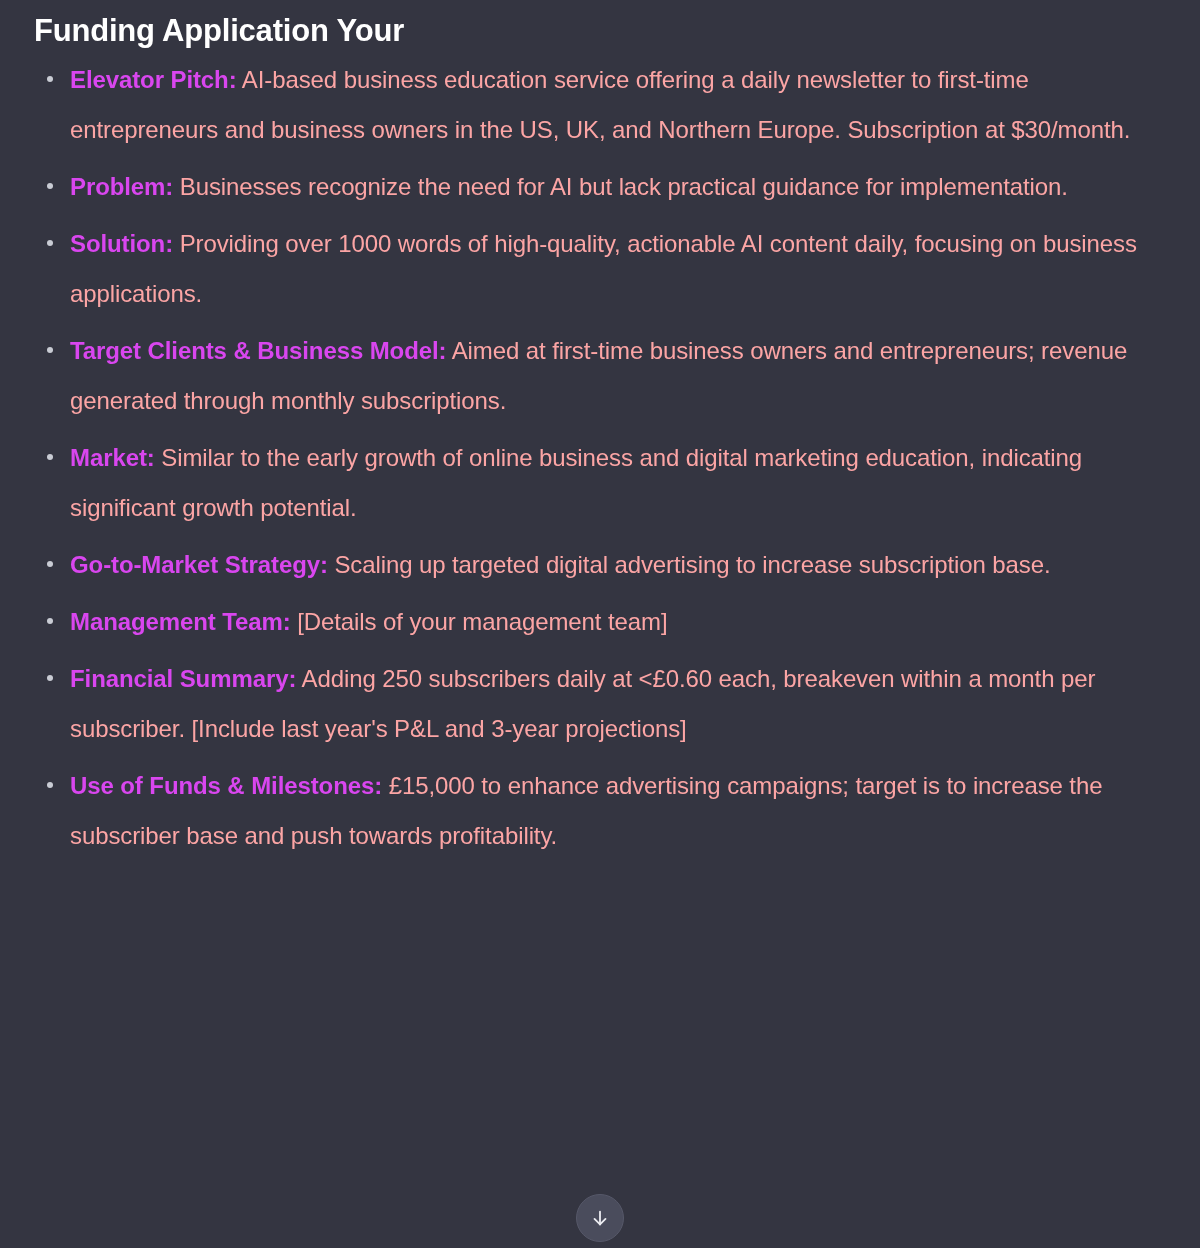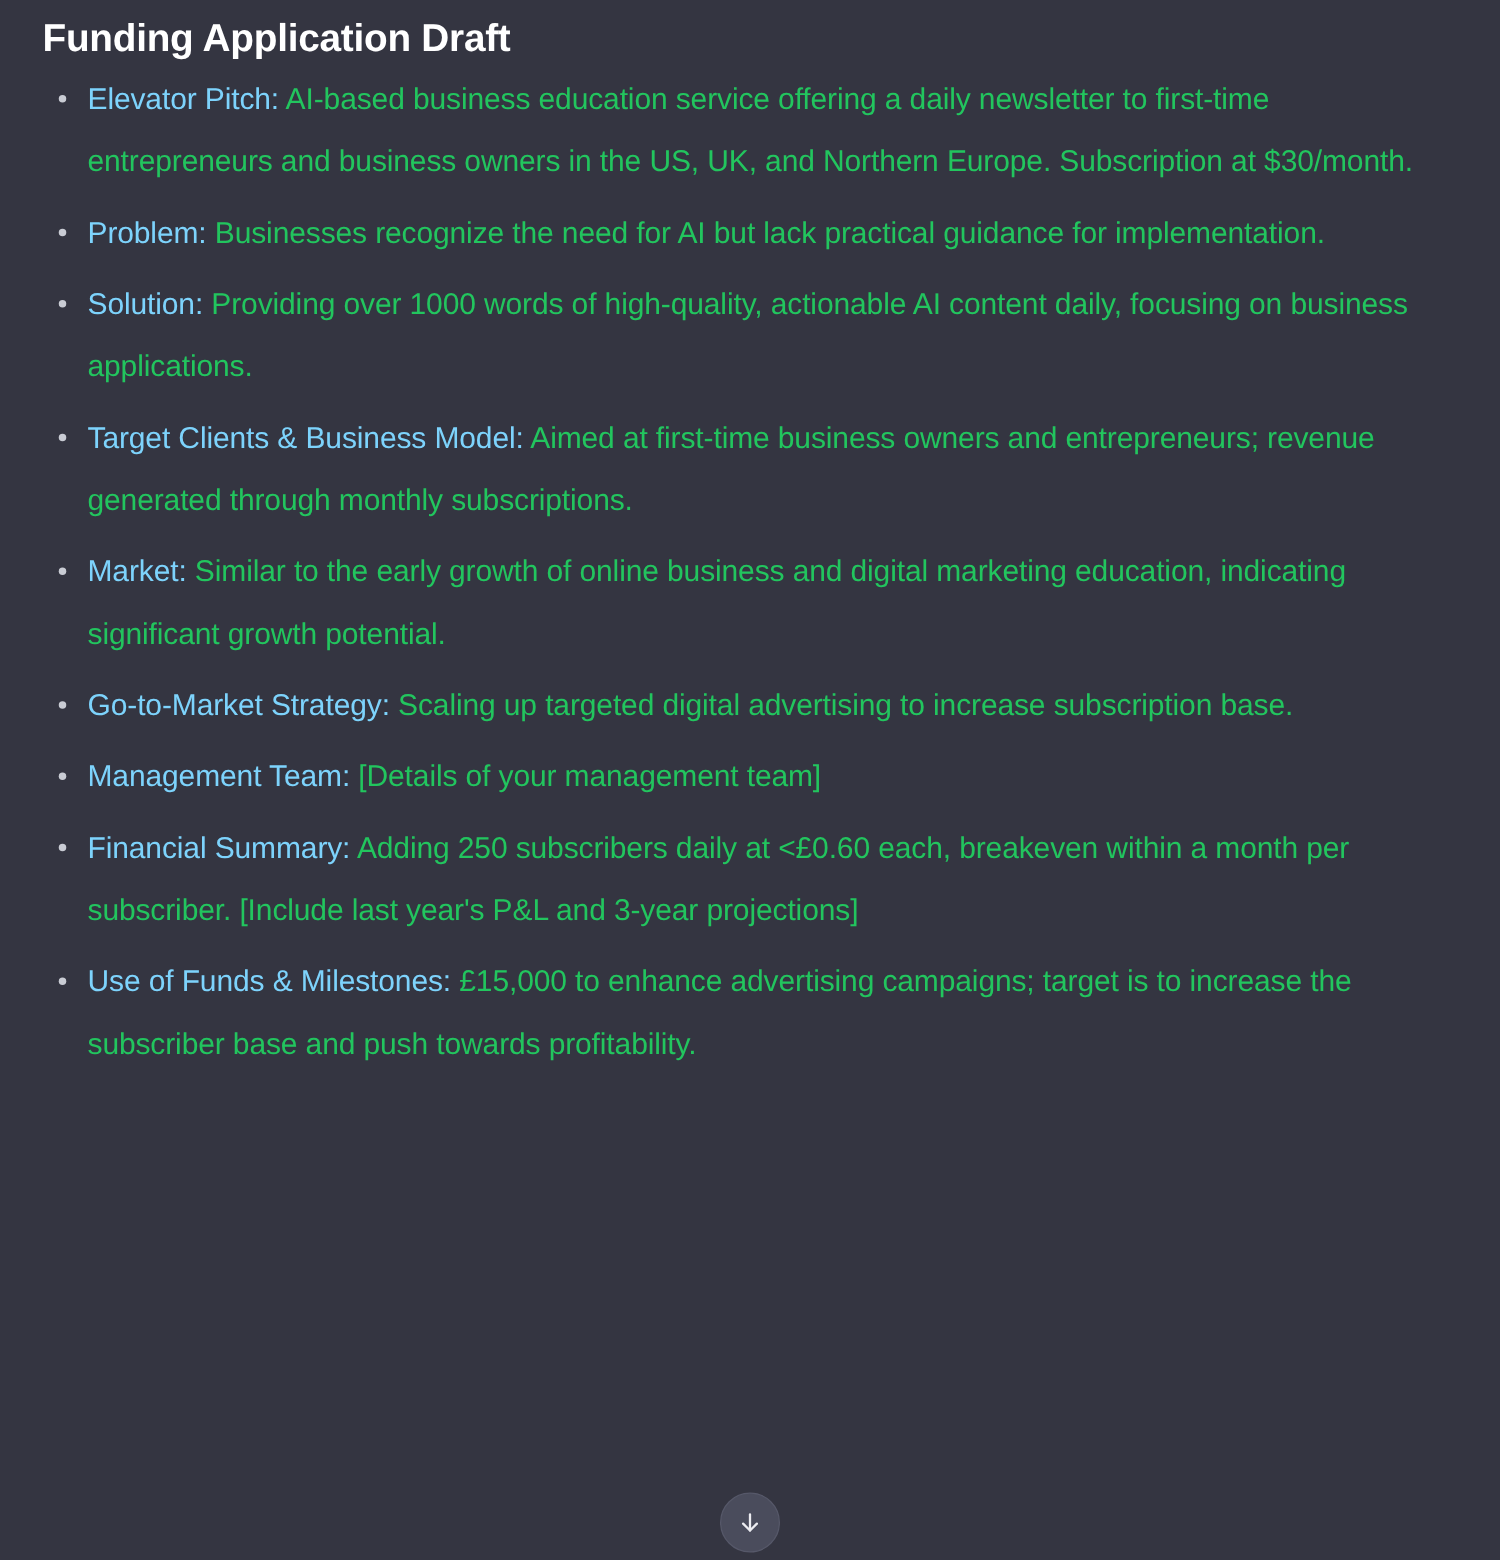--- a/index.html
+++ b/index.html
@@ -50,25 +50,25 @@
     content: "";
     position: absolute;
     left: 21px;
     top: 21px;
     width: 6px;
     height: 6px;
     border-radius: 50%;
     background: #c9ccd4;
   }
   .lead {
-    font-weight: normal;
-    color: #7dd3fc;
+    font-weight: bold;
+    color: #d946ef;
   }
   .rest {
-    color: #22c55e;
+    color: #fca5a5;
   }
   .scroll-btn {
     position: absolute;
     left: 50%;
     transform: translateX(-50%);
     bottom: 6px;
     width: 46px;
     height: 46px;
     border-radius: 50%;
     background: #4a4c5c;
@@ -80,21 +80,21 @@
   }
   .scroll-btn svg {
     display: block;
   }
 </style>
 </head>
 <body>
 
 <div class="page">
 
-  <h1 class="doc-title">Funding Application Draft</h1>
+  <h1 class="doc-title">Funding Application Your</h1>
 
   <ul class="bullet-list">
     <li>
       <span class="lead">Elevator Pitch:</span><span class="rest"> AI-based business education service offering a daily newsletter to first-time entrepreneurs and business owners in the US, UK, and Northern Europe. Subscription at $30/month.</span>
     </li>
     <li>
       <span class="lead">Problem:</span><span class="rest"> Businesses recognize the need for AI but lack practical guidance for implementation.</span>
     </li>
     <li>
       <span class="lead">Solution:</span><span class="rest"> Providing over 1000 words of high-quality, actionable AI content daily, focusing on business applications.</span>

